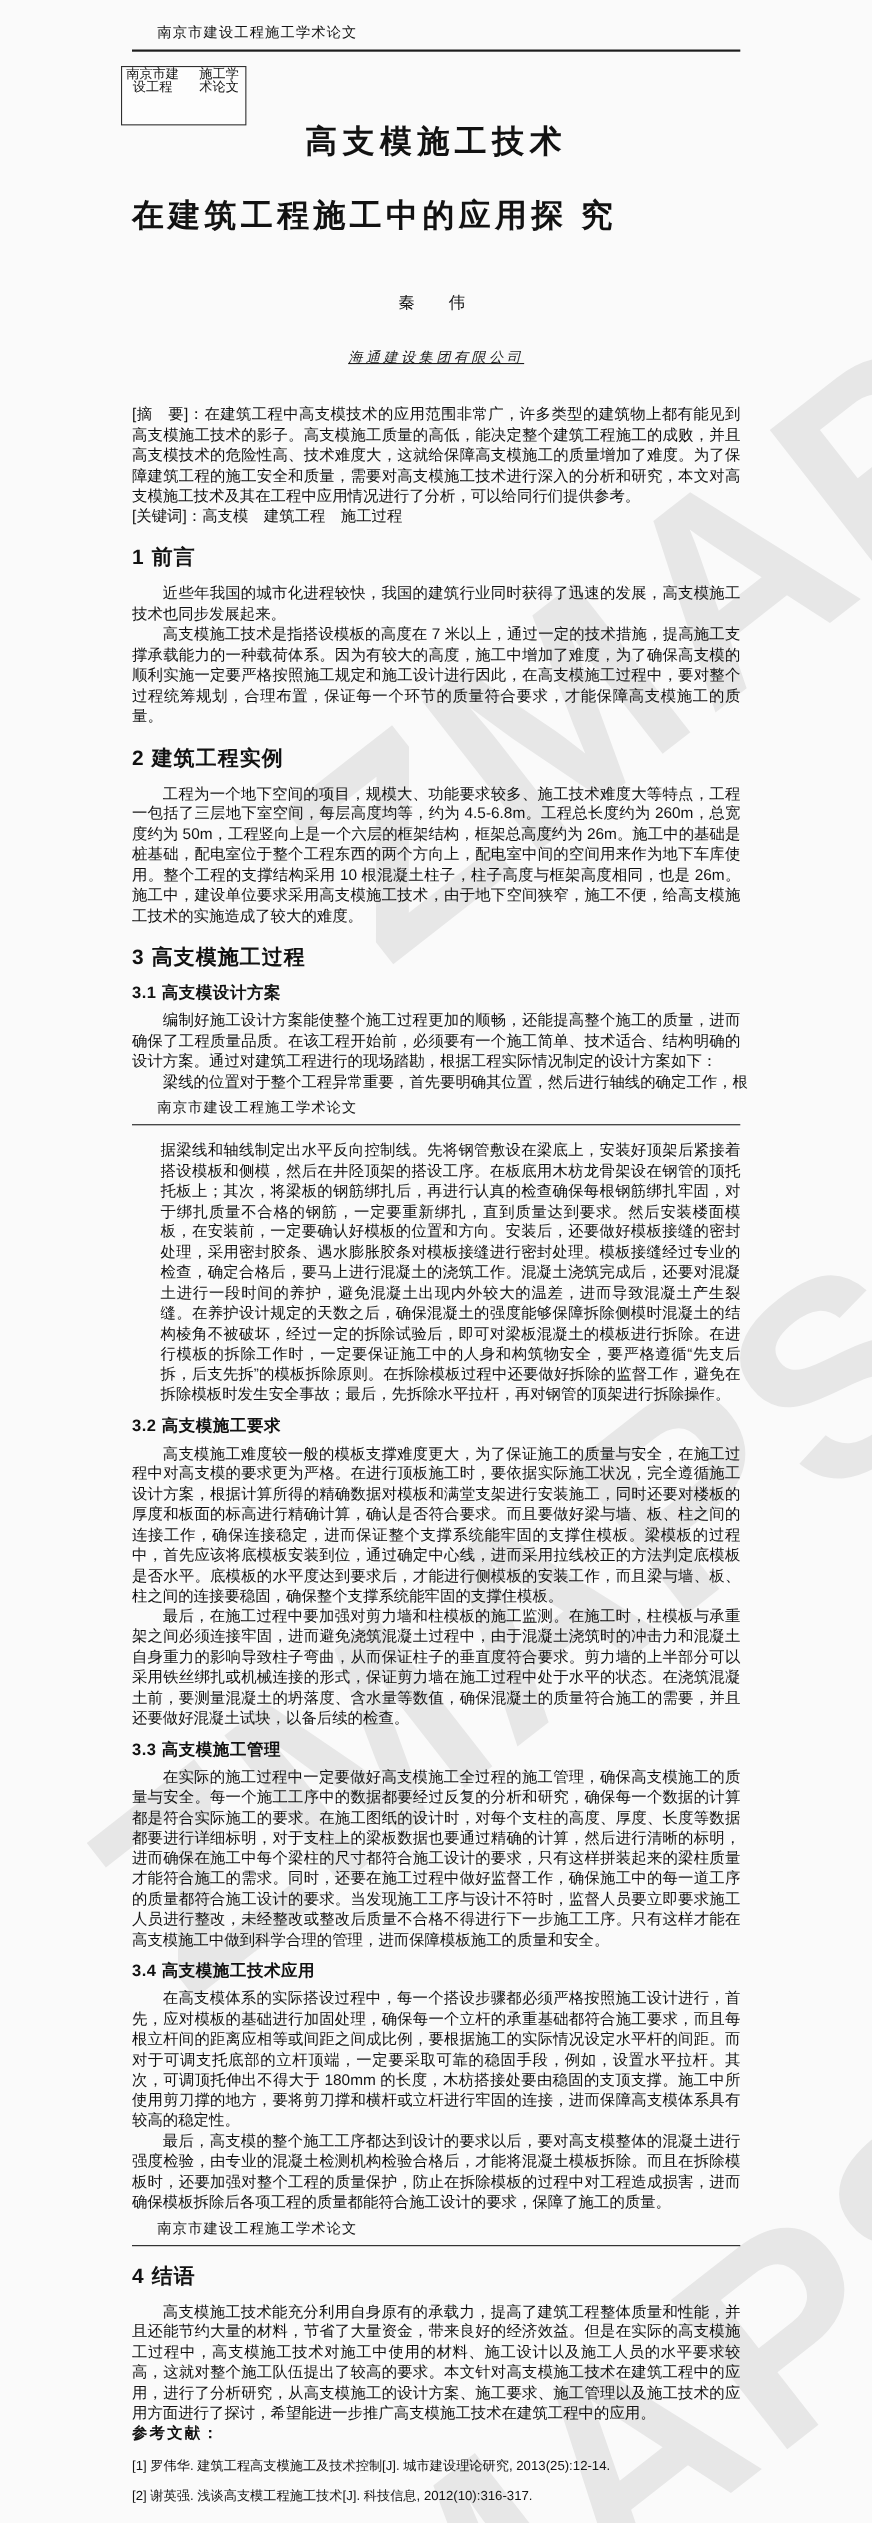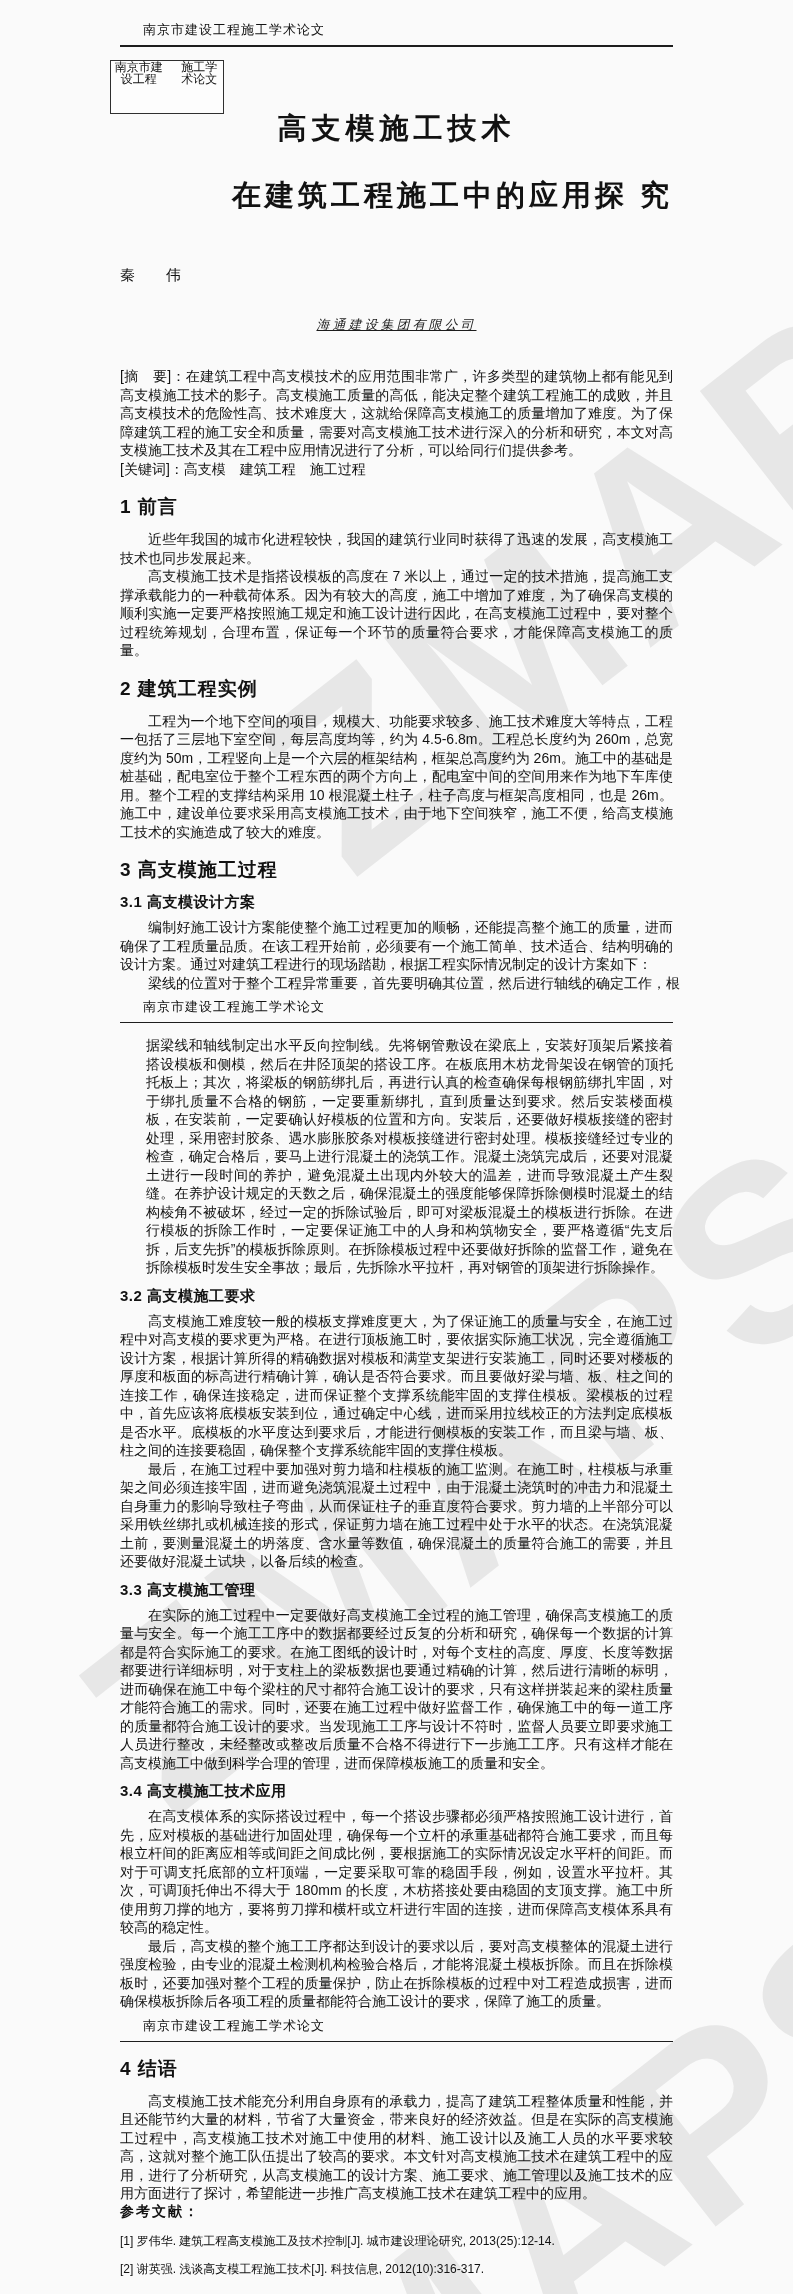--- a/index.html
+++ b/index.html
@@ -38,22 +38,22 @@
 
   .corner-box{
     position:absolute;left:110px;top:60px;z-index:2;
     width:112px;height:52px;
     border:1px solid #2f2f2f;background:#fdfdfd;
     display:flex;flex-direction:row;justify-content:center;
     text-align:center;font-size:12px;line-height:1;gap:9px;
   }
 
   .title1{margin-top:62px;text-align:center;font-size:29px;font-weight:bold;letter-spacing:5px;}
-  .title2{margin-top:27px;text-align:right;font-size:29px;font-weight:bold;letter-spacing:4px;}
-  .author{margin-top:50px;text-align:left;font-size:15px;letter-spacing:8px;}
+  .title2{margin-top:27px;text-align:left;font-size:29px;font-weight:bold;letter-spacing:4px;}
+  .author{margin-top:50px;text-align:center;font-size:15px;letter-spacing:8px;}
   .affiliation{margin-top:31px;text-align:center;font-size:13px;font-style:italic;letter-spacing:3px;color:#1c1c1c;text-decoration:underline;}
 
   p{margin:0;font-size:14px;line-height:18.5px;text-align:justify;}
   .indent{text-indent:2em;}
   .oneline{white-space:nowrap;}
   .abstract-p{margin-top:33px;}
 
   h2{margin:16px 0 10px 0;font-size:19px;font-weight:bold;letter-spacing:1px;}
   h3{margin:10px 0 6px 0;font-size:15px;font-weight:bold;letter-spacing:0.5px;}
   .h2-last{margin-top:14px;}

